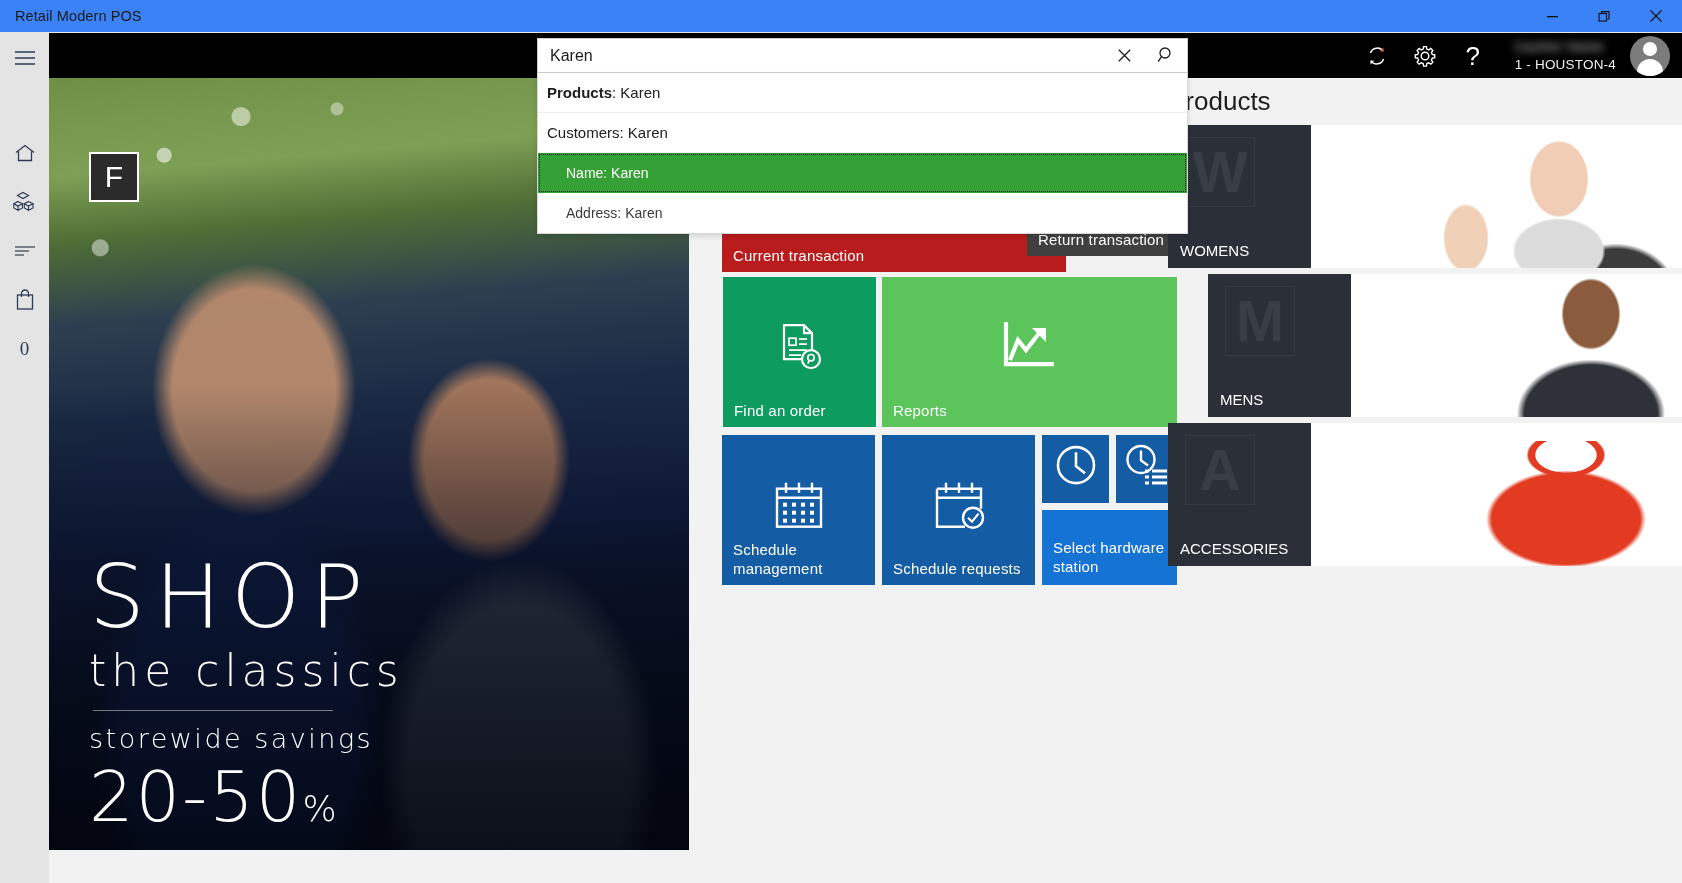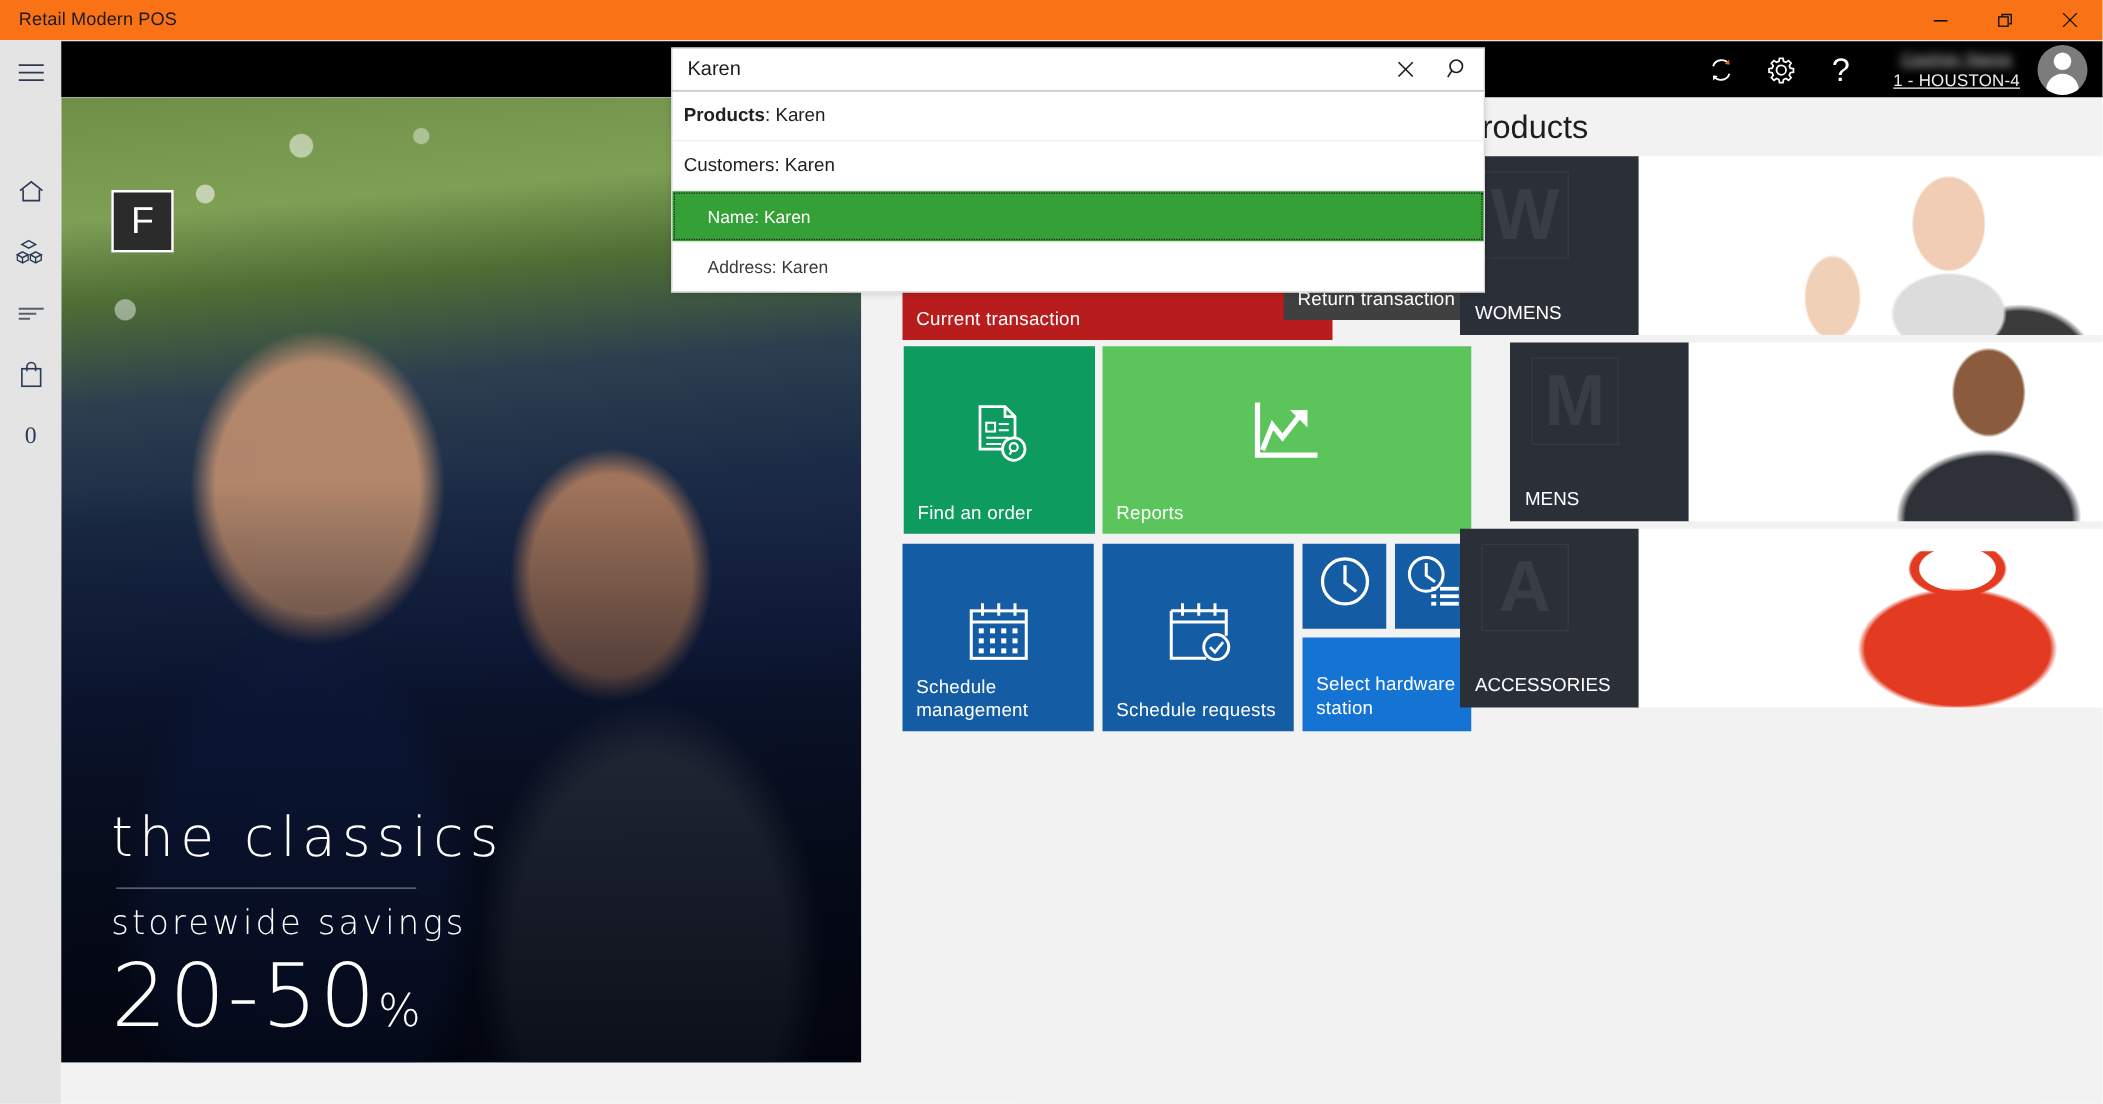--- a/index.html
+++ b/index.html
@@ -6,21 +6,21 @@
   html, body {
     width: 1682px; height: 883px;
     font-family: "Liberation Sans", sans-serif;
     background: #ffffff;
     overflow: hidden;
   }
 
   
   .titlebar {
     position: absolute; left: 0; top: 0; width: 1682px; height: 33px;
-    background: #f97316; border-bottom: 1px solid #e6e6e6;
+    background: #3b82f6; border-bottom: 1px solid #e6e6e6;
     display: flex; align-items: center;
   }
   .titlebar-text {
     font-size: 14.5px; color: #1b1b1b; padding-left: 15px; letter-spacing: .1px;
   }
   .win-controls { margin-left: auto; display: flex; height: 33px; }
   .win-btn {
     width: 52px; height: 33px; display: flex; align-items: center; justify-content: center;
     color: #111; font-size: 15px; line-height: 1;
   }
@@ -47,22 +47,22 @@
     background: #000000; display: flex; align-items: center;
   }
   .topbar-right {
     margin-left: auto; display: flex; align-items: center; height: 45px; padding-right: 12px;
   }
   .hdr-icon {
     width: 48px; height: 45px; display: flex; align-items: center; justify-content: center;
     color: #ffffff;
   }
   .user-block {
-    display: flex; flex-direction: column; align-items: center;
-    margin-left: 18px; margin-right: 14px; color: #ffffff; text-decoration: underline;
+    display: flex; flex-direction: column; align-items: flex-start;
+    margin-left: 18px; margin-right: 14px; color: #ffffff;
   }
   .user-name {
     font-size: 13px; color: #d6d6d6; filter: blur(4px); letter-spacing: .5px;
     height: 16px; line-height: 16px;
   }
   .user-store { font-size: 13.5px; color: #efefef; margin-top: 2px; letter-spacing: .2px; }
   .avatar {
     width: 40px; height: 40px; border-radius: 50%; background: #7c7c7c;
     position: relative; overflow: hidden; flex: none;
   }
@@ -346,20 +346,21 @@
 </div>
 
 <div class="content">
 
   <div class="banner">
     <div class="banner-bg"></div>
     <div class="banner-person"></div>
     <div class="banner-shade"></div>
     <div class="logo-f">F</div>
     <div class="banner-copy">
+      <div class="b-shop">SHOP</div>
       <div class="b-classics">the classics</div>
       <div class="b-rule"></div>
       <div class="b-save">storewide savings</div>
       <div class="b-pct">
         <span>20-50</span><span class="sm">%</span>
       </div>
     </div>
   </div>
 
   <div class="tiles">

